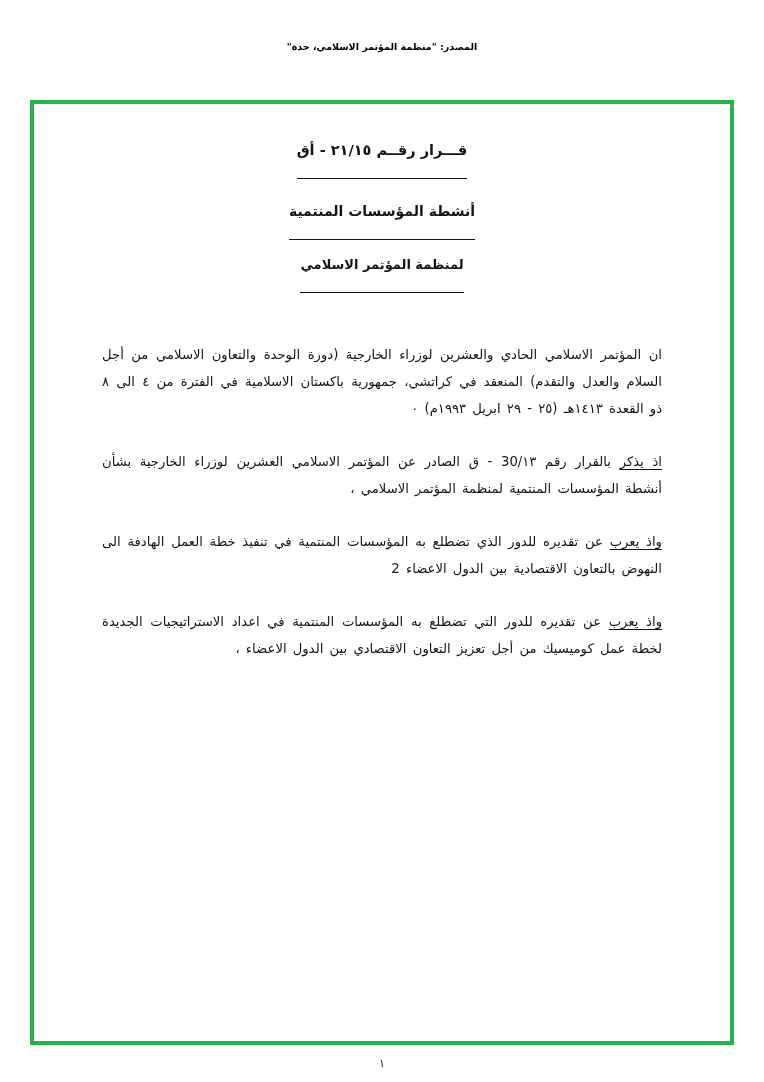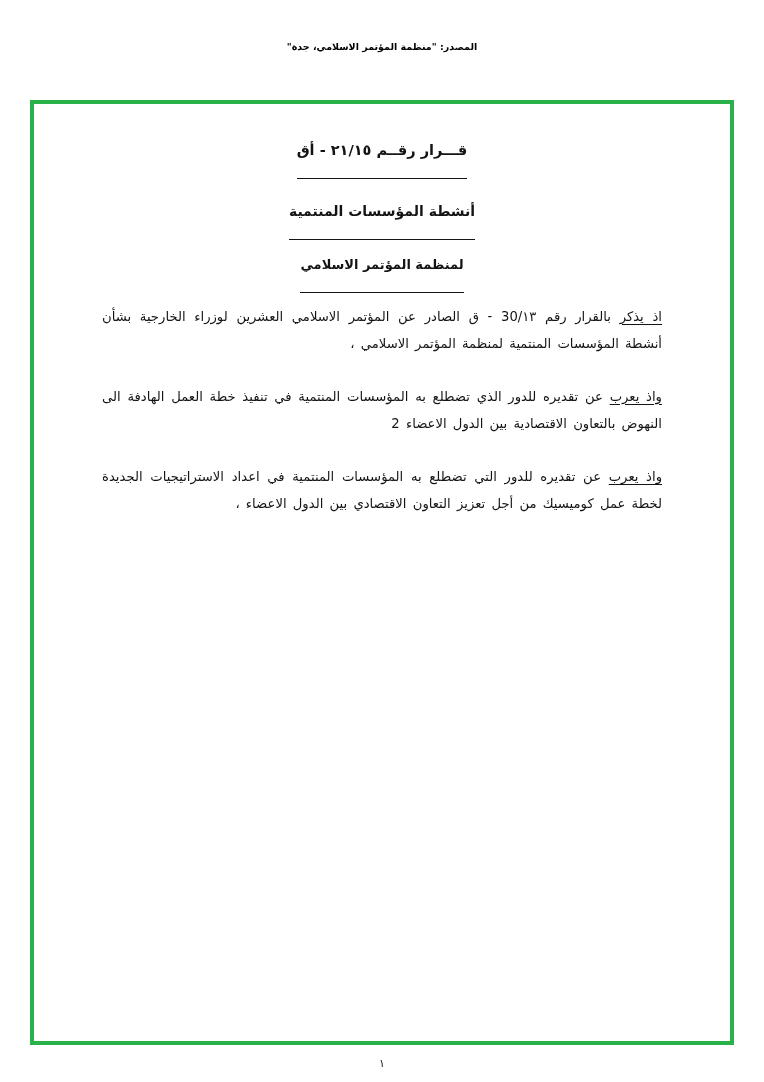--- a/index.html
+++ b/index.html
@@ -134,20 +134,21 @@
   <div class="frame"></div>
 
   <div class="doc-body">
 
     <div class="title-block">
       <div><span class="title-line t1">قـــرار رقــم ٢١/١٥ - أق</span></div>
       <div><span class="title-line t3">أنشطة المؤسسات المنتمية</span></div>
       <div><span class="title-line t4">لمنظمة المؤتمر الاسلامي</span></div>
     </div>
 
+    <p class="para first"><span>ان المؤتمر الاسلامي الحادي والعشرين لوزراء الخارجية (دورة الوحدة والتعاون الاسلامي من أجل السلام والعدل والتقدم) المنعقد في كراتشي، جمهورية باكستان الاسلامية في الفترة من ٤ الى ٨ ذو القعدة ١٤١٣هـ (٢٥ - ٢٩ ابريل ١٩٩٣م) ٠</span></p>
 
     <p class="para"><span class="u">اذ يذكر</span> <span>بالقرار رقم 30/١٣ - ق الصادر عن المؤتمر الاسلامي العشرين لوزراء الخارجية بشأن أنشطة المؤسسات المنتمية لمنظمة المؤتمر الاسلامي ،</span></p>
 
 
     <p class="para"><span class="u">واذ يعرب</span> <span>عن تقديره للدور الذي تضطلع به المؤسسات المنتمية في تنفيذ خطة العمل الهادفة الى النهوض بالتعاون الاقتصادية بين الدول الاعضاء 2</span></p>
 
     <p class="para"><span class="u">واذ يعرب</span> <span>عن تقديره للدور التي تضطلع به المؤسسات المنتمية في اعداد الاستراتيجيات الجديدة لخطة عمل كوميسيك من أجل تعزيز التعاون الاقتصادي بين الدول الاعضاء ،</span></p>
 
   </div>
 

